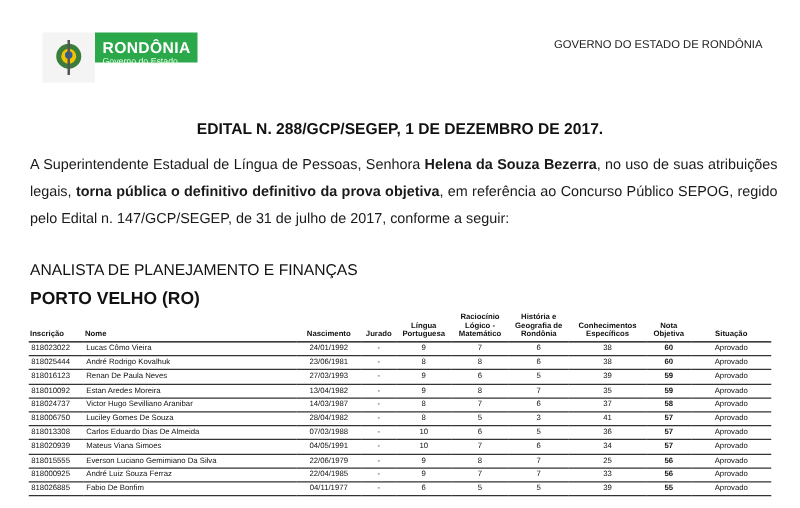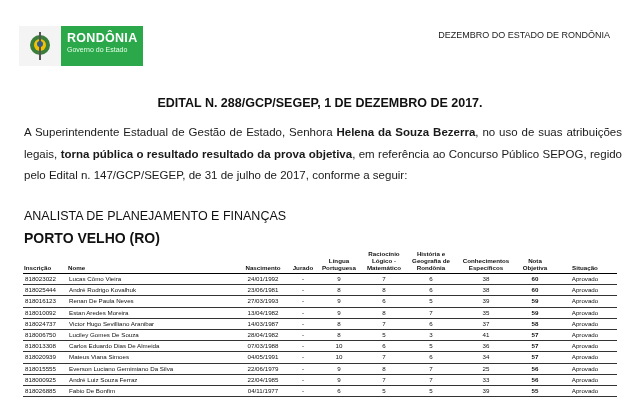--- a/index.html
+++ b/index.html
@@ -1,17 +1,17 @@
 <!DOCTYPE html>
 <html><head>
 <meta charset="utf-8">
 <style>
   html, body { margin:0; padding:0; background:#ffffff; }
   body { width:640px; height:406px; overflow:hidden; position:relative; font-family:"Liberation Sans", sans-serif; color:#111; }
-  .logo { position:absolute; left:19px; top:26px; width:124px; height:40px; display:flex;justify-content:center; }
+  .logo { position:absolute; left:34px; top:26px; width:124px; height:24px; display:flex;justify-content:center; }
   .logo .crest { width:42px; height:40px; background:#f4f4f4; display:flex; align-items:center; justify-content:center; }
   .logo .band { flex:1; background:#2aa84a; color:#fff; padding:6px 0 0 6px; box-sizing:border-box; }
   .logo .band .t1 { font-weight:bold; font-size:12.5px; letter-spacing:0.3px; line-height:13px; }
   .logo .band .t2 { font-size:7px; line-height:9px; color:#e8ffe8; }
   .hdr-right { position:absolute; right:30px; top:27px; text-align:right; font-size:9px; line-height:17px; color:#222; }
   .title { position:absolute; left:0; width:640px; top:96px; text-align:center; font-weight:bold; font-size:12.5px; font-family:"Liberation Sans", sans-serif; }
   .para { position:absolute; left:24px; width:598px; top:122px; font-size:11.5px; line-height:21.5px; text-align:justify; font-family:"Liberation Sans", sans-serif; color:#1a1a1a; }
   .sec1 { position:absolute; left:24px; top:209px; font-weight:normal; font-size:12.5px; }
   .sec2 { position:absolute; left:24px; top:230px; font-weight:bold; font-size:14px; }
   table { position:absolute; left:23px; top:250px; width:594px; border-collapse:collapse; font-size:6.2px; }
@@ -33,26 +33,26 @@
       <rect x="14" y="2" width="2" height="28" fill="#555"></rect>
     </svg>
   </div>
   <div class="band">
     <div class="t1">RONDÔNIA</div>
     <div class="t2">Governo do Estado</div>
   </div>
 </div>
 
 <div class="hdr-right">
-  <div>DEZEMBRO DO ESTADO DE RONDÔNIA</div>
+  <div>GOVERNO DO ESTADO DE RONDÔNIA</div>
 </div>
 
 <div class="title">EDITAL N. 288/GCP/SEGEP, 1 DE DEZEMBRO DE 2017.</div>
 
-<div class="para"><span>A Superintendente Estadual de Gestão de Estado, Senhora </span><b>Helena da Souza Bezerra</b><span>, no uso de suas atribuições legais, </span><b>torna pública o resultado resultado da prova objetiva</b><span>, em referência ao Concurso Público SEPOG, regido pelo Edital n. 147/GCP/SEGEP, de 31 de julho de 2017, conforme a seguir:</span></div>
+<div class="para"><span>A Superintendente Estadual de Língua de Pessoas, Senhora </span><b>Helena da Souza Bezerra</b><span>, no uso de suas atribuições legais, </span><b>torna pública o definitivo definitivo da prova objetiva</b><span>, em referência ao Concurso Público SEPOG, regido pelo Edital n. 147/GCP/SEGEP, de 31 de julho de 2017, conforme a seguir:</span></div>
 
 <div class="sec1">ANALISTA DE PLANEJAMENTO E FINANÇAS</div>
 <div class="sec2">PORTO VELHO (RO)</div>
 
 <table>
   <colgroup>
     <col style="width:44px">
       <col style="width:170px">
       <col style="width:52px">
       <col style="width:28px">

